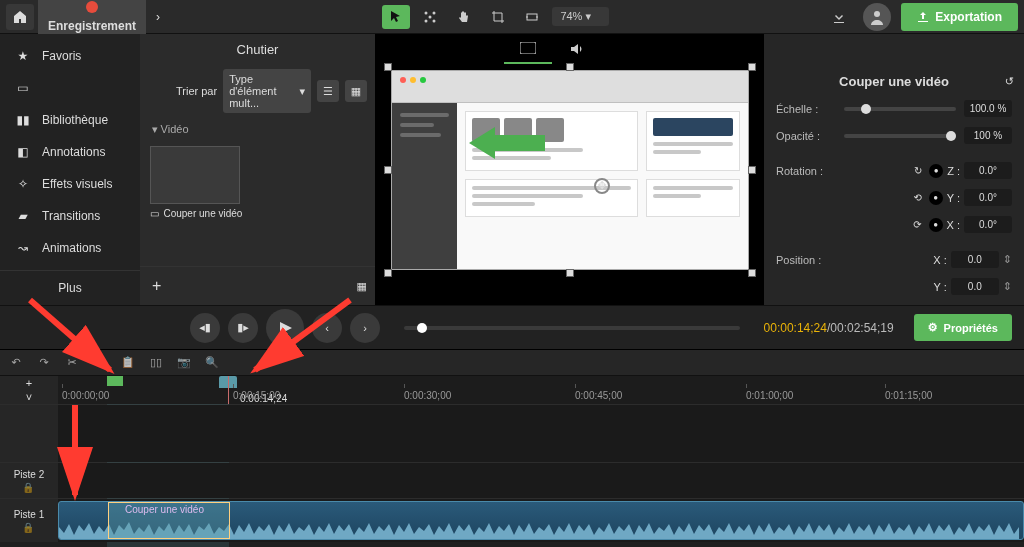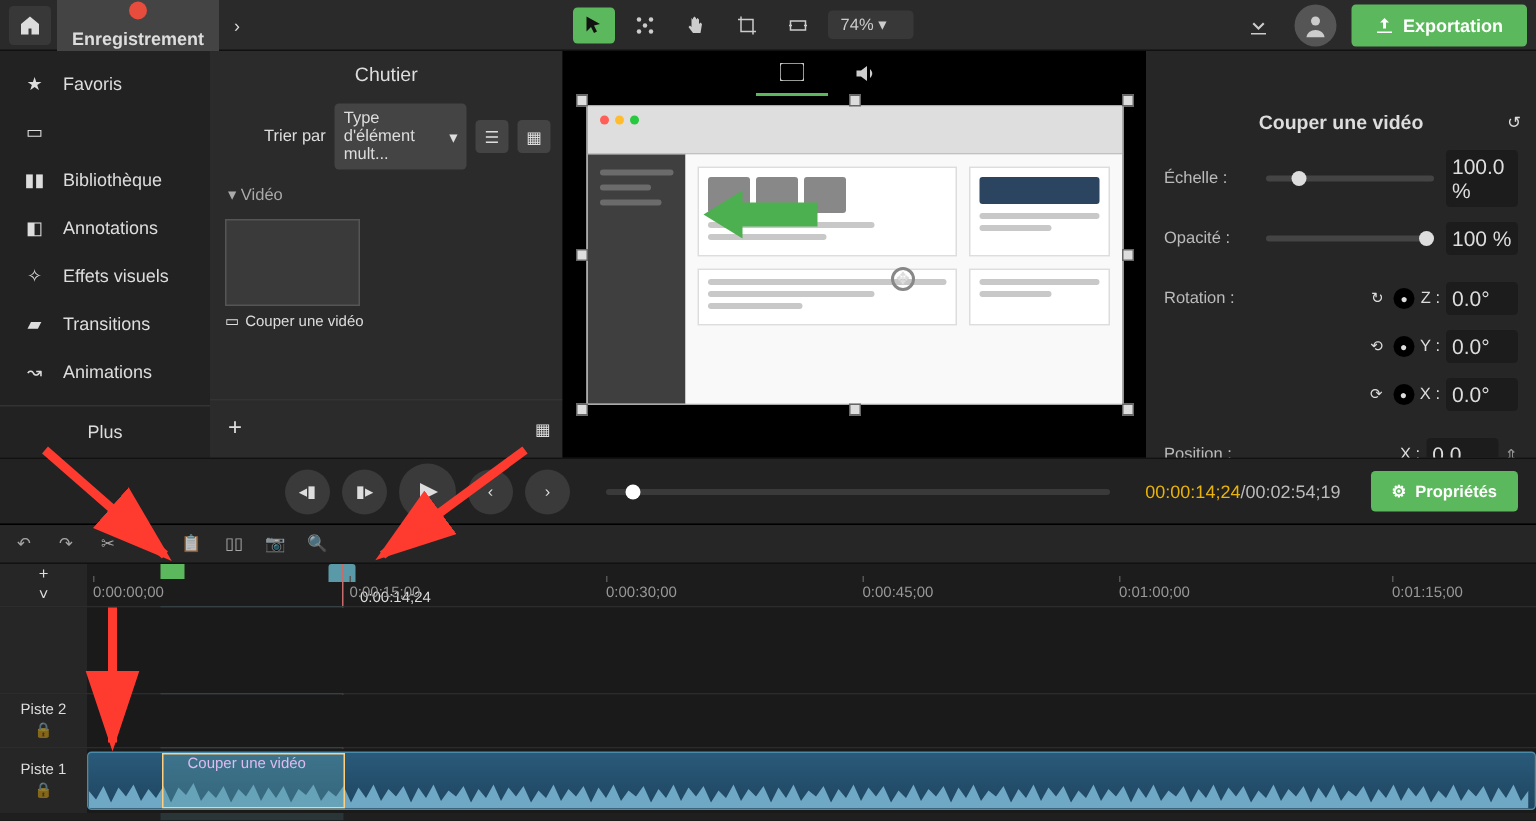--- a/index.html
+++ b/index.html
@@ -69,21 +69,21 @@
   .canvas-tab.active { border-bottom: 2px solid #5cb85c; }
   
   .props { width: 260px; background: #262626; overflow: hidden; }
   .props-header { display: flex; align-items: center; justify-content: center; padding: 10px 0 6px; gap: 12px; position: relative; }
   .props-title { font-size: 13px; font-weight: bold; }
   .props-reset { position: absolute; right: 10px; cursor: pointer; }
   .prop-row { display: flex; align-items: center; padding: 5px 12px; gap: 8px; font-size: 11px; }
   .prop-label { width: 60px; color: #bbb; }
   .prop-slider { flex: 1; height: 4px; background: #444; border-radius: 2px; position: relative; }
   .prop-slider-dot { width: 10px; height: 10px; background: #ddd; border-radius: 50%; position: absolute; top: -3px; }
-  .prop-value { width: 48px; background: #1c1c1c; padding: 3px 4px; text-align: left; border-radius: 3px; font-size: 14px; }
+  .prop-value { width: 48px; background: #1c1c1c; padding: 3px 4px; text-align: center; border-radius: 3px; font-size: 10px; }
   .prop-sub { display: flex; align-items: center; gap: 4px; margin-left: auto; }
   .axis-badge { width: 14px; height: 14px; background: #000; border-radius: 50%; display: flex; align-items: center; justify-content: center; font-size: 8px; }
   .rot-icon { width: 14px; height: 14px; display: flex; align-items: center; justify-content: center; font-size: 10px; }
   
   
   .playback { height: 44px; background: #222; display: flex; align-items: center; padding: 0 12px; gap: 8px; border-top: 1px solid #111; }
   .pb-btn { width: 30px; height: 30px; background: #3a3a3a; border-radius: 50%; display: flex; align-items: center; justify-content: center; cursor: pointer; }
   .pb-btn.play { width: 38px; height: 38px; }
   .pb-scrub { flex: 1; margin: 0 16px; height: 4px; background: #3a3a3a; border-radius: 2px; position: relative; }
   .pb-scrub-dot { width: 10px; height: 10px; background: #fff; border-radius: 50%; position: absolute; top: -3px; left: 4%; }
@@ -435,21 +435,21 @@
       <div class="playhead">
         <div class="playhead-head"></div>
         <div class="playhead-line"></div>
         <div class="playhead-label">0:00:14;24</div>
       </div>
       <span class="tick" style="left:4px">0:00:00;00</span>
       <span class="tick" style="left:175px">0:00:15;00</span>
       <span class="tick" style="left:346px">0:00:30;00</span>
       <span class="tick" style="left:517px">0:00:45;00</span>
       <span class="tick" style="left:688px">0:01:00;00</span>
-      <span class="tick" style="left:870px">0:01:15;00</span>
+      <span class="tick" style="left:827px">0:01:15;00</span>
     </div>
   </div>
   <div class="tl-tracks">
     <div class="tl-selection-range"></div>
     <div class="track empty">
         <div class="track-label"></div>
         <div class="track-content"></div>
       </div>
     <div class="track">
         <div class="track-label">

